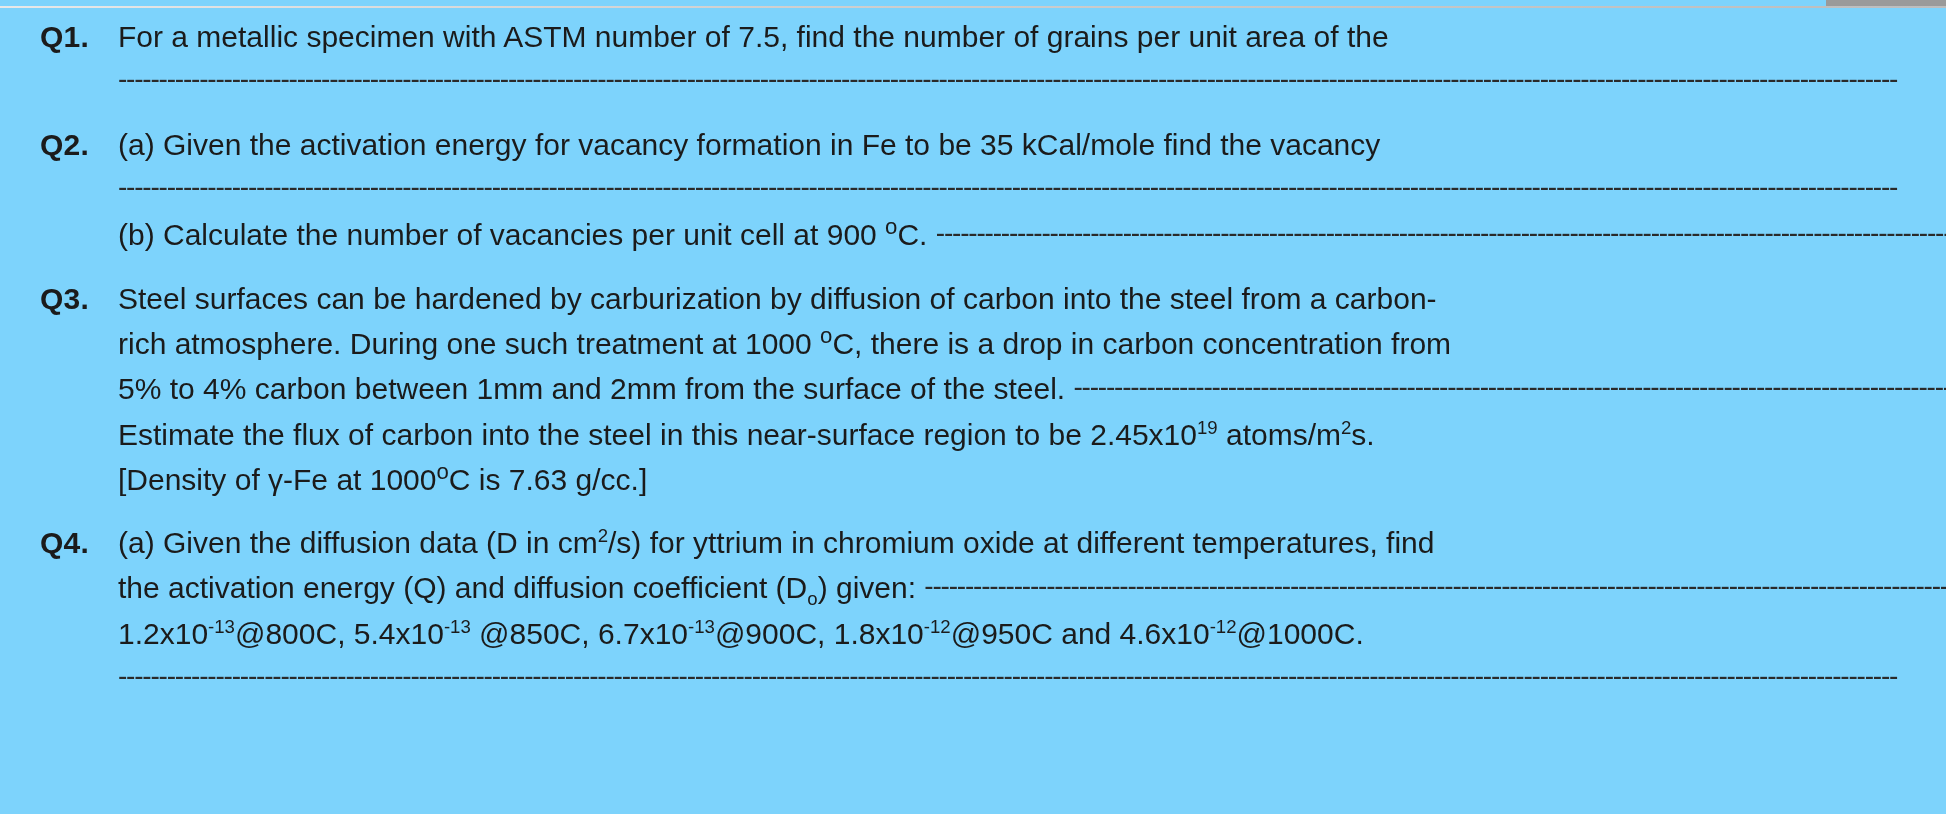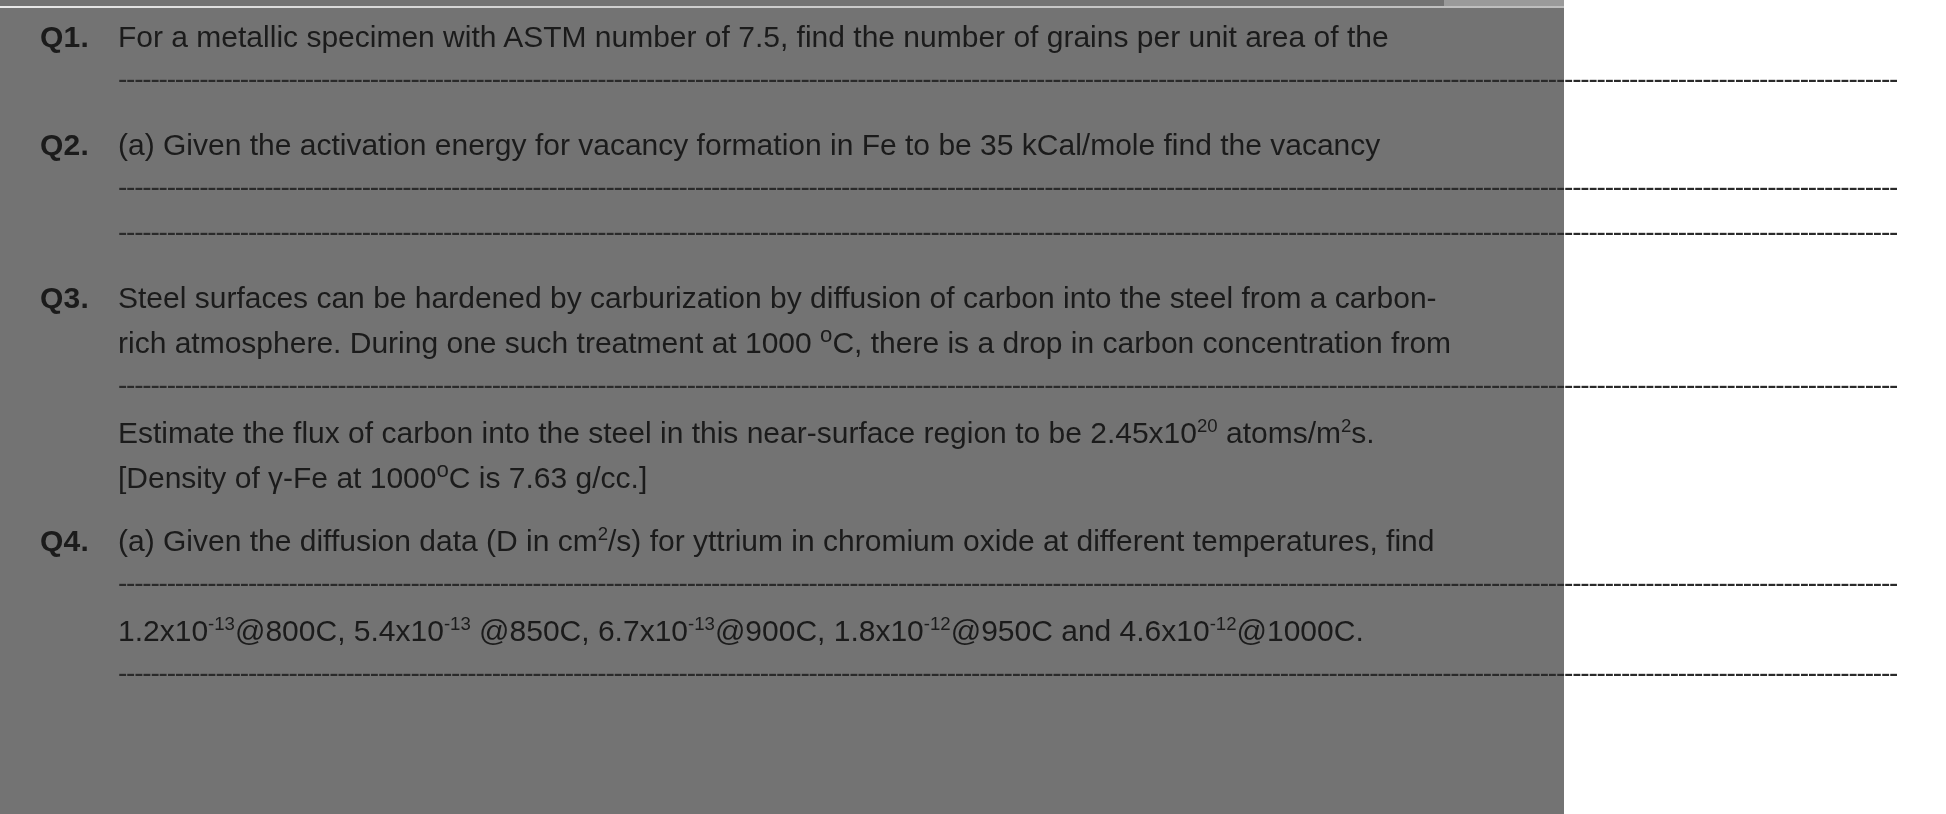--- a/index.html
+++ b/index.html
@@ -9,23 +9,23 @@
   }
   body {
     width: 1946px;
     height: 814px;
     font-family: "Liberation Sans", sans-serif;
     color: #1b1b1b;
     overflow: hidden;
   }
   .page {
     position: relative;
-    width: 1564px;
+    width: 1946px;
     height: 814px;
-    background: #737373;
+    background: #7dd3fc;
     box-sizing: border-box;
     padding: 6px 40px 0 40px;
   }
   
   .scan-edge {
     position: absolute;
     top: 0;
     right: 0;
     width: 120px;
     height: 7px;
@@ -118,41 +118,44 @@
         </div>
       </div>
       <div class="qblock">
         <div class="qnum">Q2.</div>
         <div class="qbody">
           <div class="line">(a) Given the activation energy for vacancy formation in Fe to be 35 kCal/mole find the vacancy</div>
           <div class="leaderline">
             <span class="dashes">---------------------------------------------------------------------------------------------------------------------------------------------------------------------------------------------------------------------------</span>
           </div>
           <div class="leaderline">
+            <span class="txt">(b) Calculate the number of vacancies per unit cell at 900 <span class="deg">o</span>C. </span>
             <span class="dashes">---------------------------------------------------------------------------------------------------------------------------------------------------------------------------------------------------------------------------</span>
           </div>
         </div>
       </div>
       <div class="qblock">
         <div class="qnum">Q3.</div>
         <div class="qbody">
           <div class="line">Steel surfaces can be hardened by carburization by diffusion of carbon into the steel from a carbon-</div>
           <div class="line">rich atmosphere. During one such treatment at 1000 <span class="deg">o</span>C, there is a drop in carbon concentration from</div>
           <div class="leaderline">
+            <span class="txt">5% to 4% carbon between 1mm and 2mm from the surface of the steel. </span>
             <span class="dashes">---------------------------------------------------------------------------------------------------------------------------------------------------------------------------------------------------------------------------</span>
           </div>
-          <div class="line">Estimate the flux of carbon into the steel in this near-surface region to be 2.45x10<sup>20</sup> atoms/m<sup>2</sup>s.</div>
+          <div class="line">Estimate the flux of carbon into the steel in this near-surface region to be 2.45x10<sup>19</sup> atoms/m<sup>2</sup>s.</div>
           <div class="line">[Density of γ-Fe at 1000<span class="deg">o</span>C is 7.63 g/cc.]</div>
         </div>
       </div>
       <div class="qblock">
         <div class="qnum">Q4.</div>
         <div class="qbody">
           <div class="line">(a) Given the diffusion data (D in cm<sup>2</sup>/s) for yttrium in chromium oxide at different temperatures, find</div>
           <div class="leaderline">
+            <span class="txt">the activation energy (Q) and diffusion coefficient (D<sub>o</sub>) given: </span>
             <span class="dashes">---------------------------------------------------------------------------------------------------------------------------------------------------------------------------------------------------------------------------</span>
           </div>
           <div class="line">1.2x10<sup>-13</sup>@800C, 5.4x10<sup>-13</sup> @850C, 6.7x10<sup>-13</sup>@900C, 1.8x10<sup>-12</sup>@950C and 4.6x10<sup>-12</sup>@1000C.</div>
           <div class="leaderline">
             <span class="dashes">---------------------------------------------------------------------------------------------------------------------------------------------------------------------------------------------------------------------------</span>
           </div>
         </div>
       </div>
     </div>
 </div>

